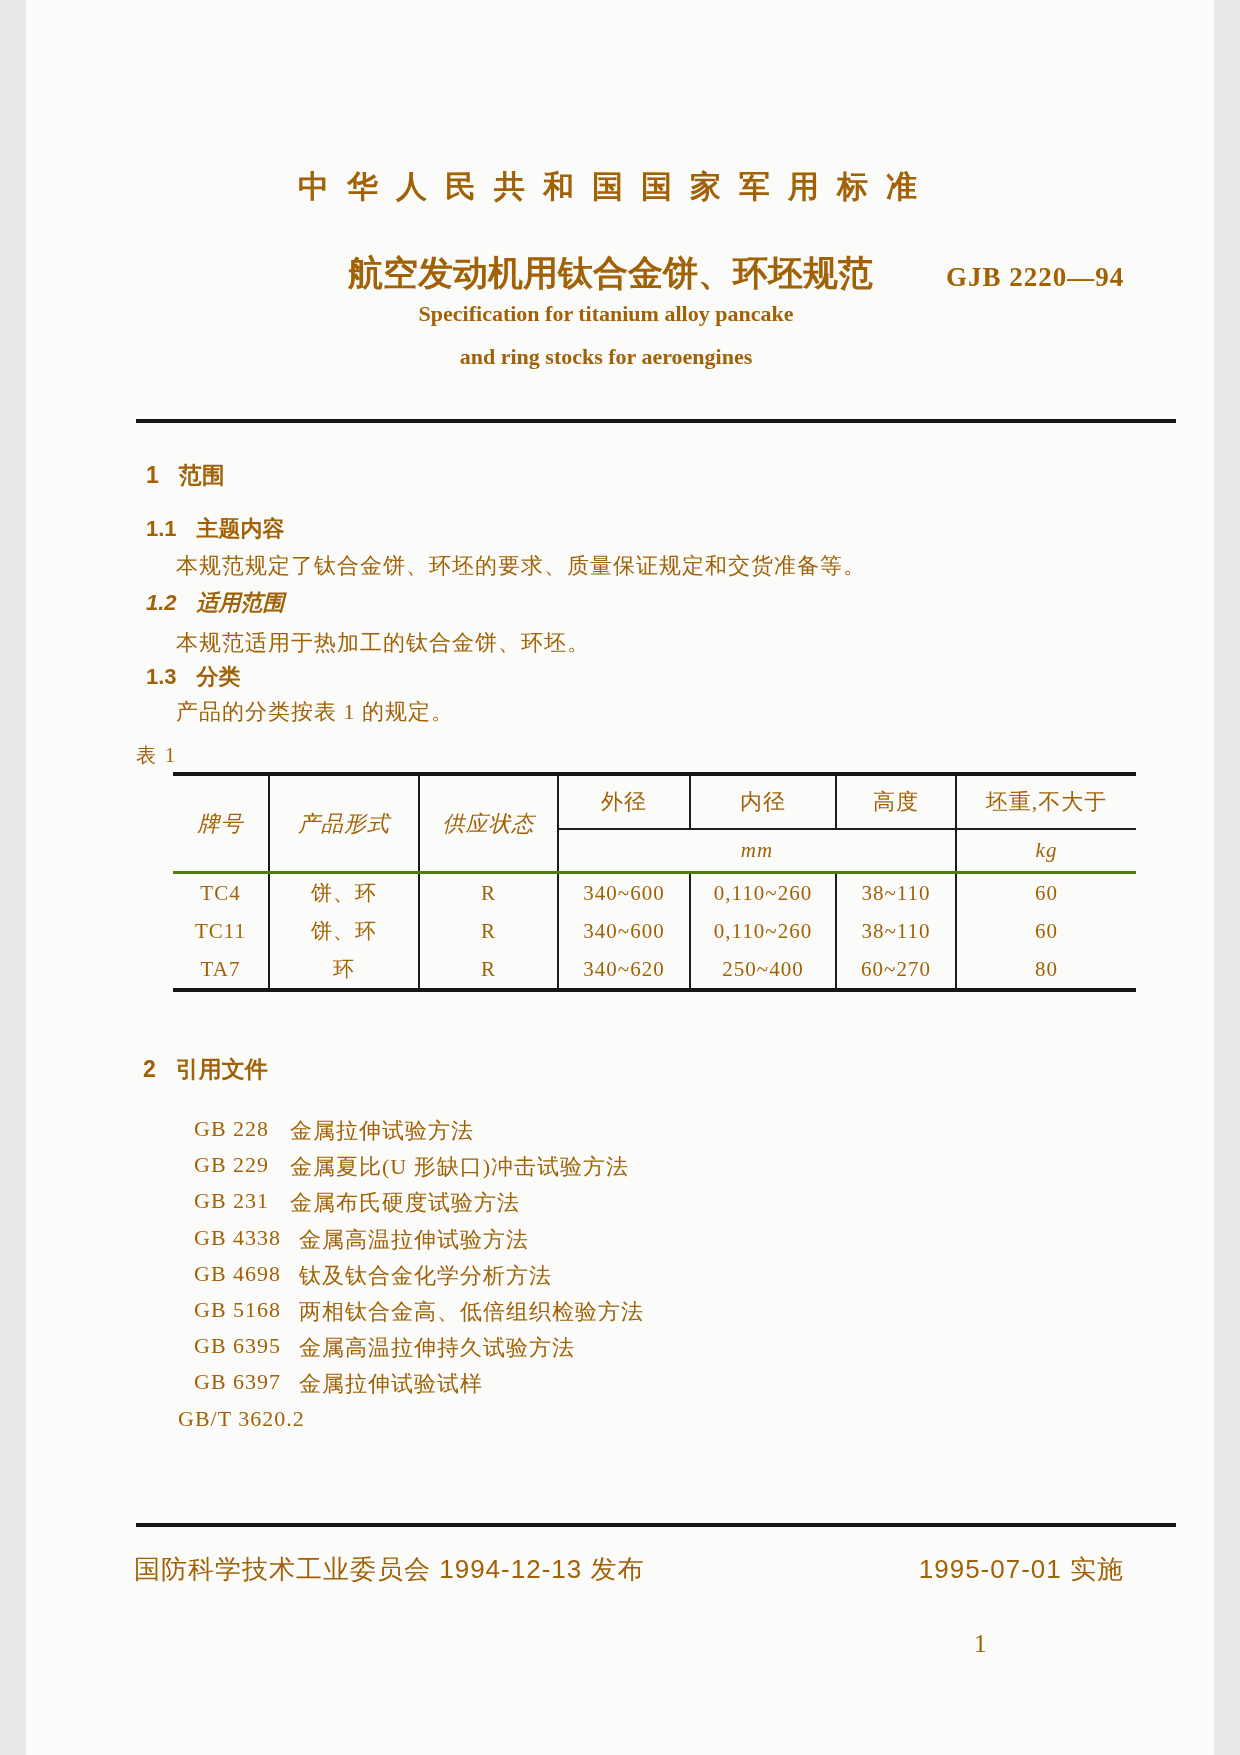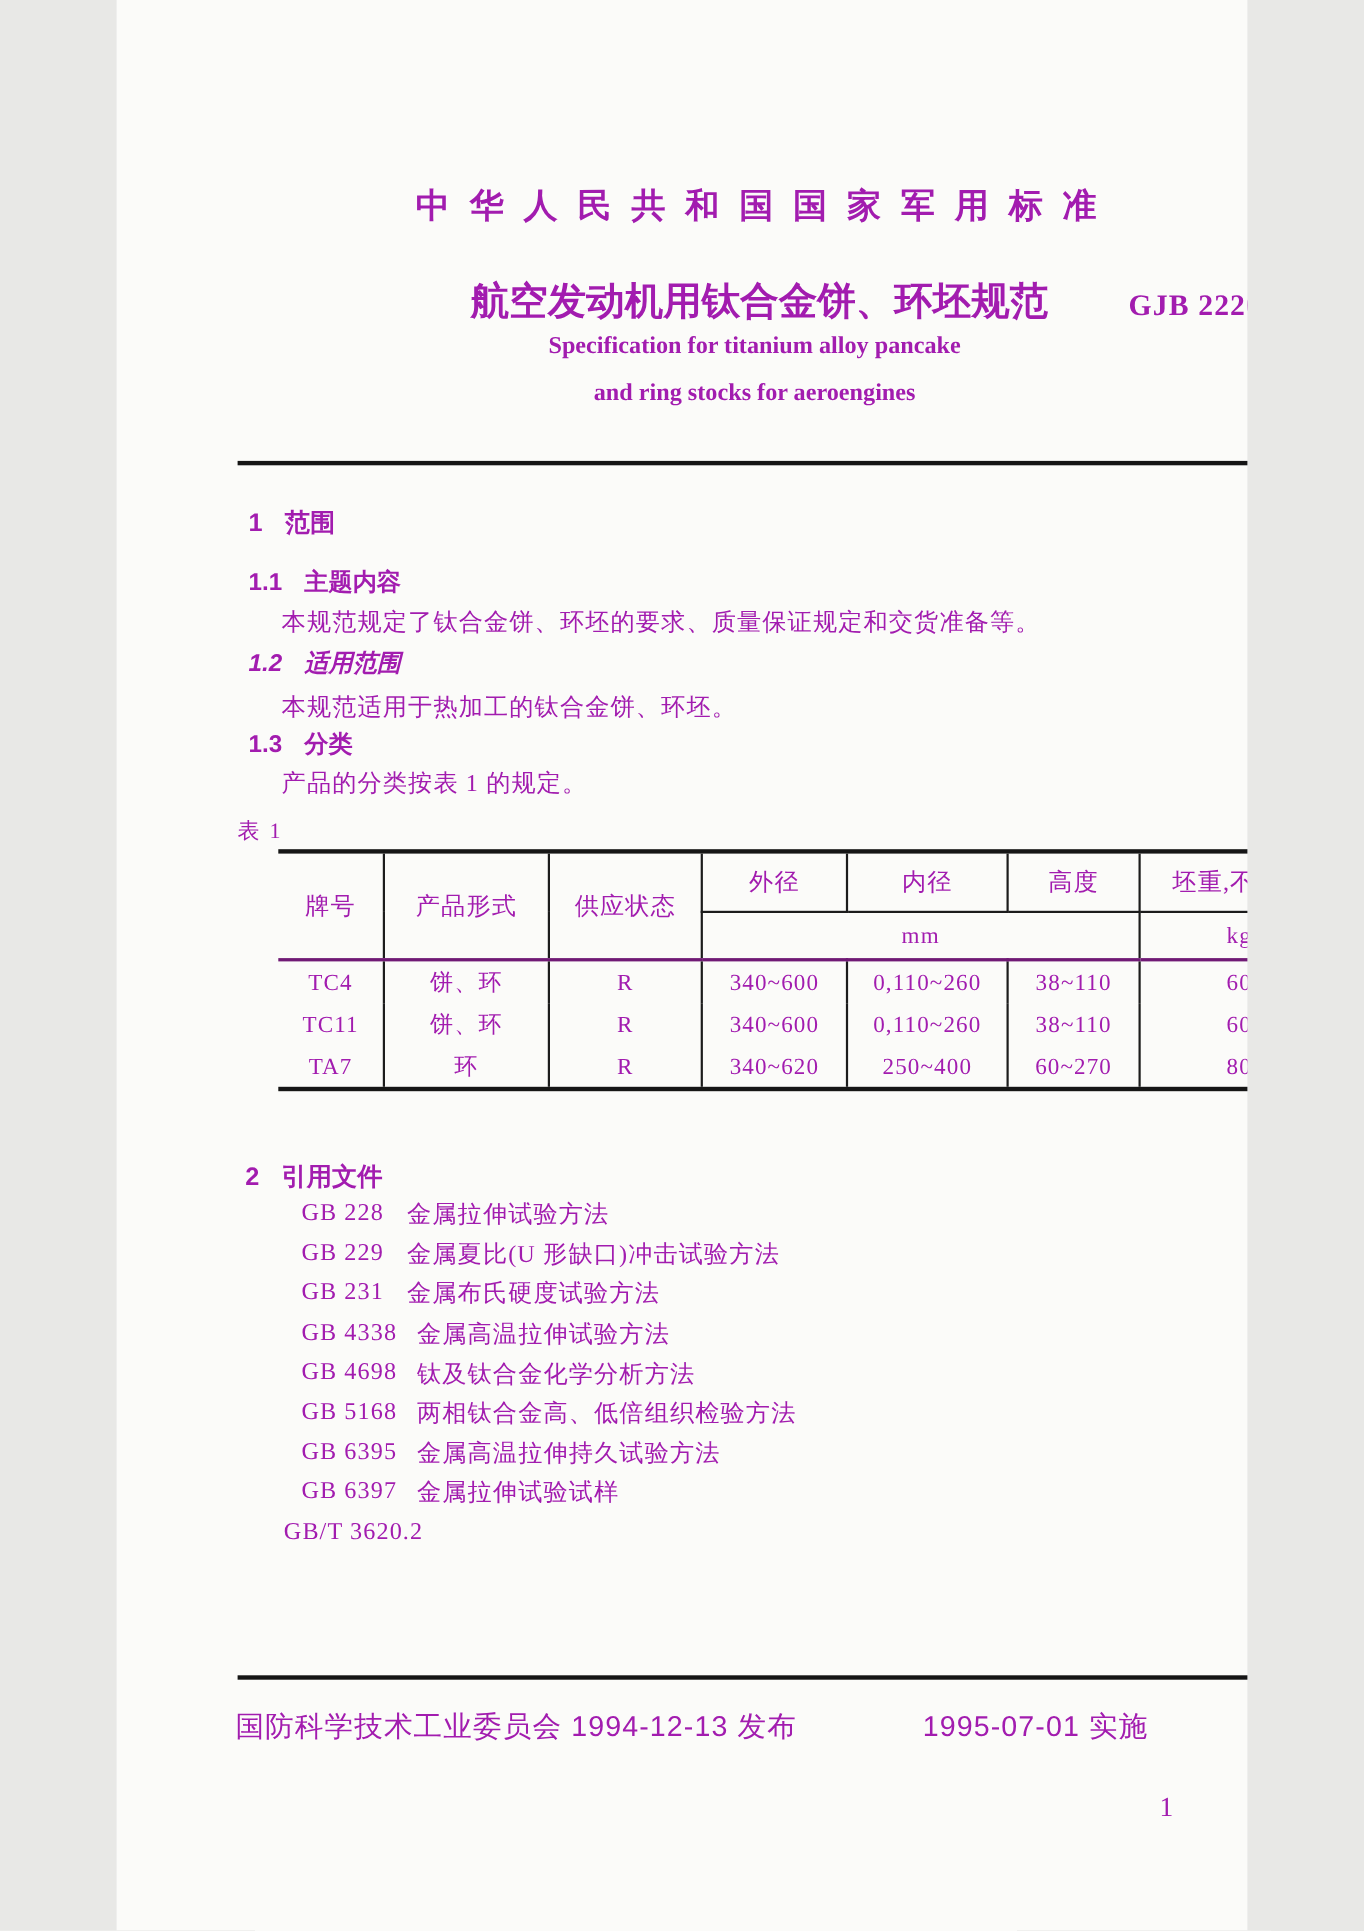--- a/index.html
+++ b/index.html
@@ -1,18 +1,18 @@
 <!DOCTYPE html>
 <html><head>
 <meta charset="utf-8">
 <style>
   html,body { margin:0; padding:0; background:#e8e8e6; }
   .page {
-    position:relative; width:1028px; height:1755px; margin:0 auto;
-    background:#fbfbf9; color:#a21caf; overflow:hidden;
+    position:relative; width:1188px; height:1755px; margin:0 auto;
+    background:#fbfbf9; color:#a16207; overflow:hidden;
     font-family:"Liberation Serif", serif;
   }
   .abs { position:absolute; white-space:nowrap; }
 
   
   .std-type {
     left:272px; top:166px; font-family:"Liberation Sans", sans-serif;
     font-weight:bold; font-size:31px; letter-spacing:18px;
   }
   .title-cn {
@@ -50,24 +50,24 @@
   .tbl table { border-collapse:collapse; width:100%; table-layout:fixed; }
   .tbl td {
     text-align:center; vertical-align:middle; padding:0;
     font-size:21px; letter-spacing:1px;
   }
   .tbl tr.hr1 td { height:52px; font-size:22px; }
   .tbl tr.hr2 td { height:41px; }
   .tbl tr.br  td { height:38px; }
   .vr  { border-right:2px solid #1c1c1c; }
   .hb1 { border-bottom:2px solid #1c1c1c; }
-  .hb2 { border-bottom:3px solid #701a75; }
-
-  
-  .refs { position:absolute; left:168px; top:1089px; }
+  .hb2 { border-bottom:3px solid #4d7c0f;font-style:italic; }
+
+  
+  .refs { position:absolute; left:168px; top:1116px; }
   .ref-row { height:36.2px; display:flex; gap:18px; align-items:flex-start;
              font-size:22px; white-space:nowrap; letter-spacing:1px; }
   .ref-row .code { min-width:78px; }
   .ref-row.shift { margin-left:-16px; }
 
   
   .footer-left, .footer-right {
     position:absolute; top:1552px; font-family:"Liberation Sans", sans-serif;
     font-weight:normal; font-size:26px; white-space:nowrap; letter-spacing:1px;
   }

